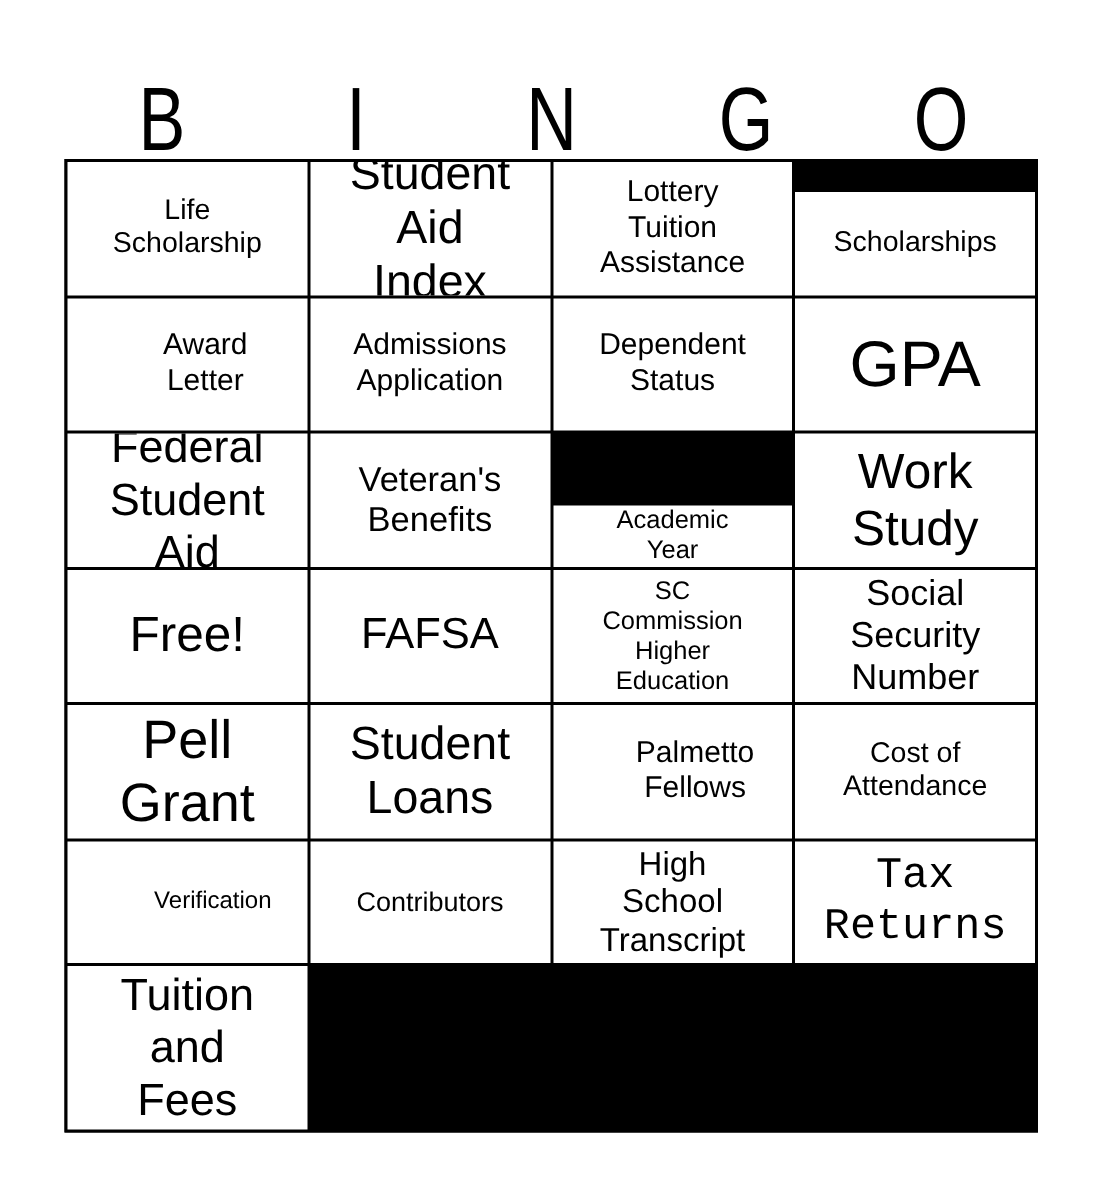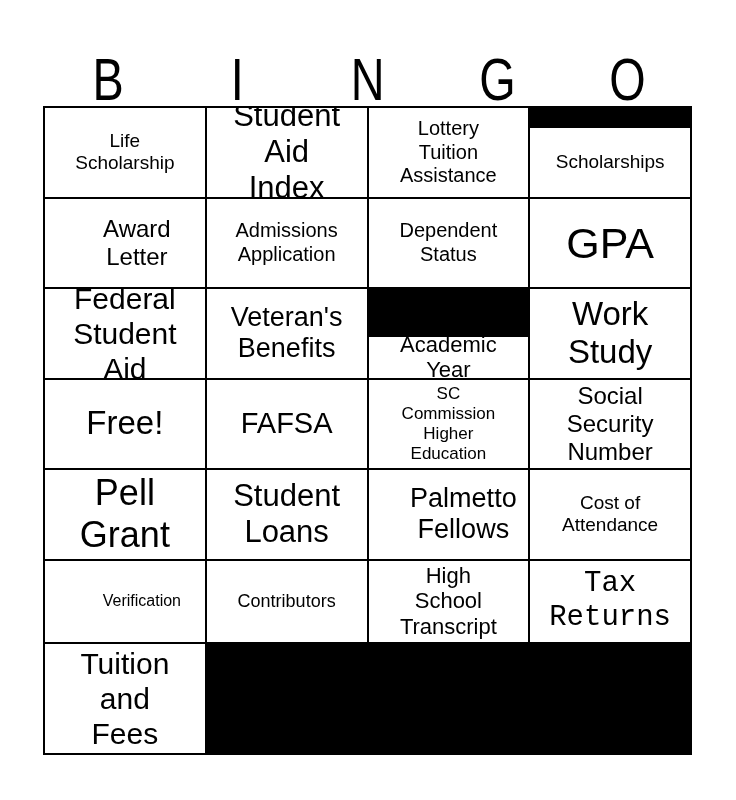--- a/index.html
+++ b/index.html
@@ -90,50 +90,50 @@
   <div class="bingo-grid">
       <div class="cell" style="font-size: 19px;">Life
 Scholarship</div>
       <div class="cell" style="font-size: 31px;">Student
 Aid
 Index</div>
       <div class="cell" style="font-size: 20px;">Lottery
 Tuition
 Assistance</div>
       <div class="cell" style="font-size: 19px; margin-top: 20px;">Scholarships</div>
-      <div class="cell" style="font-size: 24px; padding-left: 26px;">Award
+      <div class="cell" style="font-size: 20px; padding-left: 26px;">Award
 Letter</div>
       <div class="cell" style="font-size: 20px;">Admissions
 Application</div>
       <div class="cell" style="font-size: 20px;">Dependent
 Status</div>
       <div class="cell" style="font-size: 43px;">GPA</div>
       <div class="cell" style="font-size: 30px;">Federal
 Student
 Aid</div>
-      <div class="cell" style="font-size: 27px;">Veteran's
+      <div class="cell" style="font-size: 23px;">Veteran's
 Benefits</div>
-      <div class="cell" style="font-size: 22px; margin-top: 48px;">Academic
+      <div class="cell" style="font-size: 17px; margin-top: 48px;">Academic
 Year</div>
       <div class="cell" style="font-size: 33px;">Work
 Study</div>
       <div class="cell" style="font-size: 33px;">Free!</div>
       <div class="cell" style="font-size: 29px;">FAFSA</div>
       <div class="cell" style="font-size: 17px;">SC
 Commission
 Higher
 Education</div>
       <div class="cell" style="font-size: 24px;">Social
 Security
 Number</div>
       <div class="cell" style="font-size: 36px;">Pell
 Grant</div>
       <div class="cell" style="font-size: 31px;">Student
 Loans</div>
-      <div class="cell" style="font-size: 27px; padding-left: 32px;">Palmetto
+      <div class="cell" style="font-size: 20px; padding-left: 32px;">Palmetto
 Fellows</div>
       <div class="cell" style="font-size: 19px;">Cost of
 Attendance</div>
       <div class="cell" style="font-size: 16px; padding-left: 36px;">Verification</div>
       <div class="cell" style="font-size: 18px;">Contributors</div>
       <div class="cell" style="font-size: 22px;">High
 School
 Transcript</div>
       <div class="cell" style="font-size: 29px; font-family: Liberation Mono, monospace;">Tax
 Returns</div>

